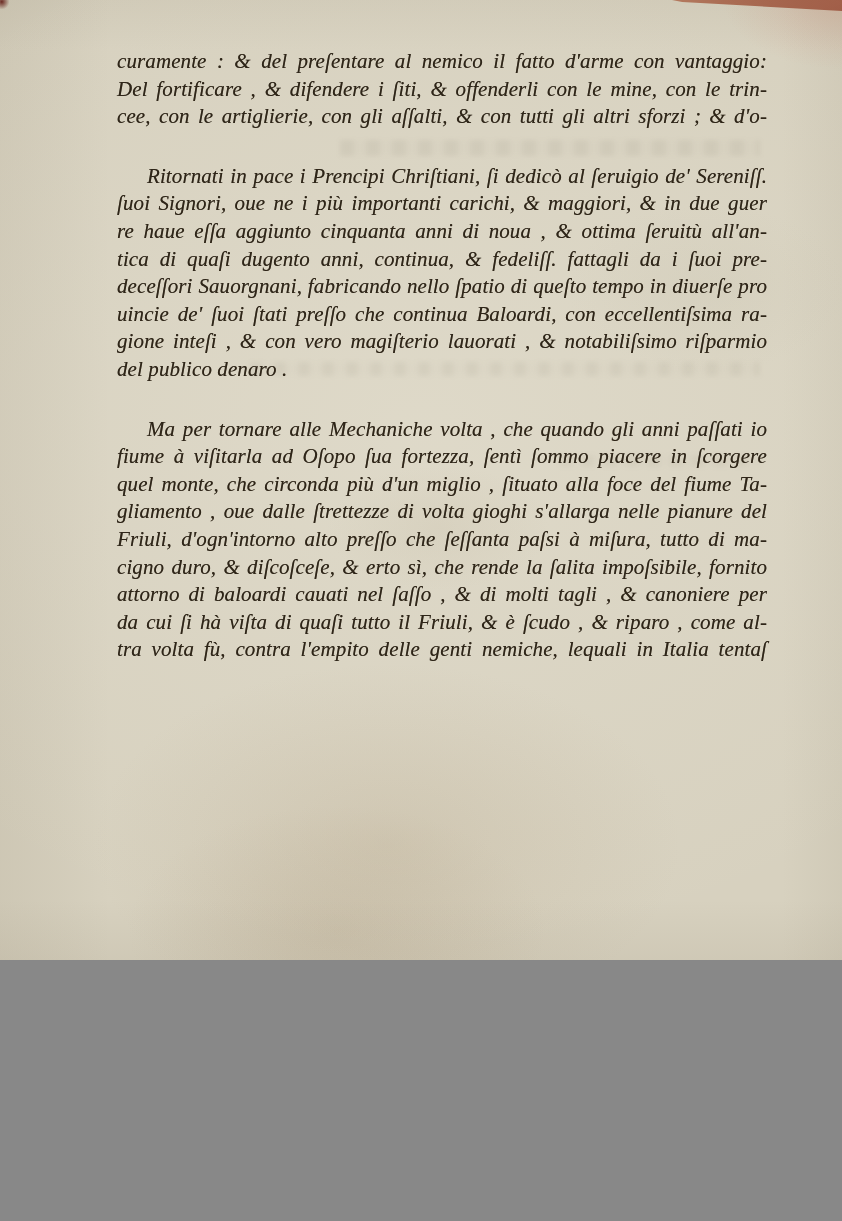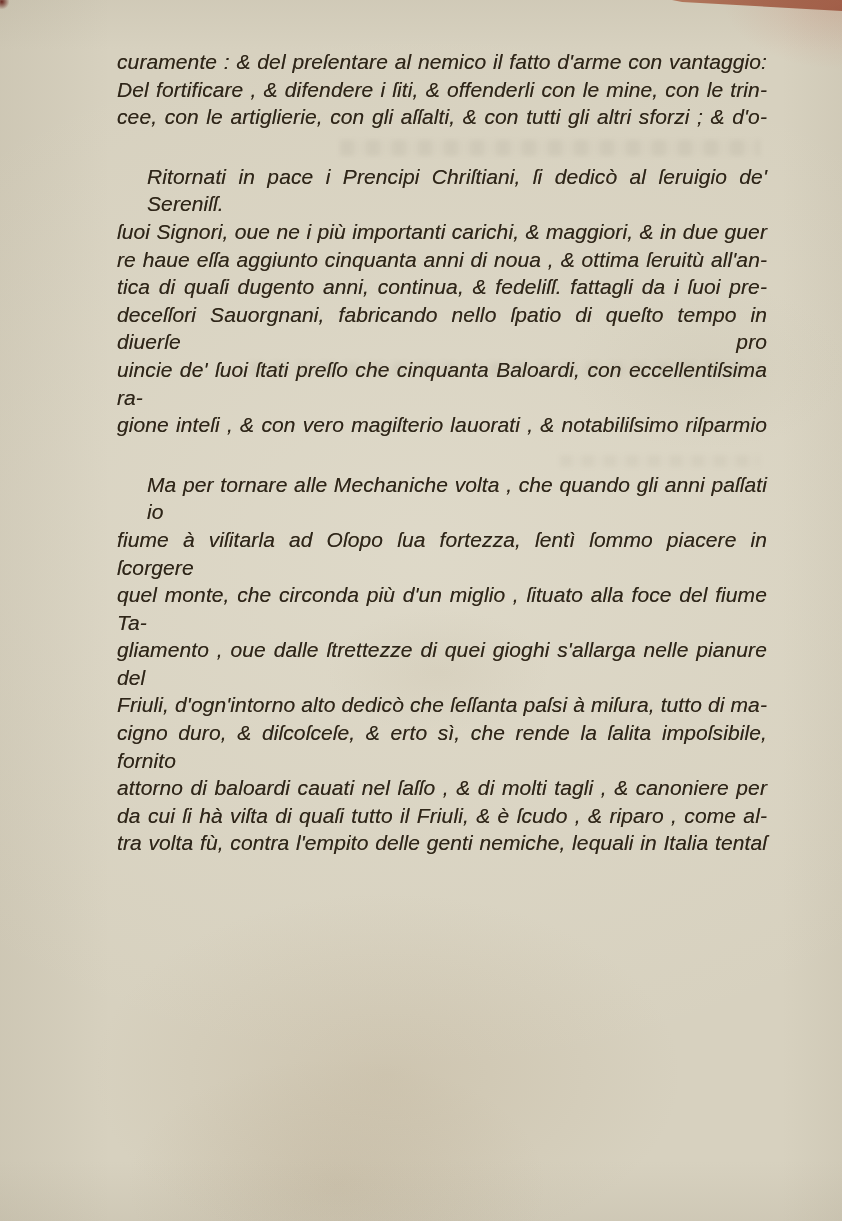--- a/index.html
+++ b/index.html
@@ -1,32 +1,32 @@
 <!DOCTYPE html>
 <html><head>
 <meta charset="utf-8">
 <style>
   html,body{margin:0;padding:0;background:#888;}
   .scan-page{
     position:relative;
-    width:842px;height:1221px;
+    width:842px;height:960px;
     margin:0 auto;
     overflow:hidden;
     background-color:#d7d1bf;
     background-image:
       radial-gradient(ellipse 420px 260px at 46% 88%, rgba(173,153,122,0.22), rgba(173,153,122,0) 70%),
       radial-gradient(ellipse 300px 180px at 40% 97%, rgba(160,140,110,0.18), rgba(160,140,110,0) 70%),
       radial-gradient(ellipse 160px 90px at 52% 55%, rgba(170,155,125,0.10), rgba(170,155,125,0) 70%),
       radial-gradient(ellipse 200px 120px at 84% 30%, rgba(200,195,175,0.25), rgba(200,195,175,0) 70%),
       radial-gradient(ellipse 900px 700px at 50% 45%, rgba(236,232,218,0.35), rgba(236,232,218,0) 75%),
       linear-gradient(to right, rgba(150,140,118,0.14) 0px, rgba(150,140,118,0.07) 60px, rgba(150,140,118,0) 110px),
       linear-gradient(to left, rgba(150,140,118,0.10) 0px, rgba(150,140,118,0) 60px),
       linear-gradient(to bottom, rgba(150,140,118,0.10) 0px, rgba(150,140,118,0) 50px),
       linear-gradient(to top, rgba(150,140,118,0.12) 0px, rgba(150,140,118,0) 60px);
-    font-family:Liberation Sans, sans-serif;
+    font-family:Liberation Serif, serif;
   }
   
   .edge-wedge{
     position:absolute;top:0;right:0;width:170px;height:11px;
     background:linear-gradient(to right,#b47a5f,#94503a);
     clip-path:polygon(0 0,100% 0,100% 100%,6% 18%);
     filter:blur(0.6px);
   }
   .corner-tint{
     position:absolute;top:0;right:0;width:120px;height:70px;
@@ -83,29 +83,30 @@
           <div class="line">curamente : &amp; del preſentare al nemico il fatto d'arme con vantaggio:</div>
           <div class="line">Del fortificare , &amp; difendere i ſiti, &amp; offenderli con le mine, con le trin-</div>
           <div class="line">cee, con le artiglierie, con gli aſſalti, &amp; con tutti gli altri sforzi ; &amp; d'o-</div>
         </div>
         <div class="para">
           <div class="line indent">Ritornati in pace i Prencipi Chriſtiani, ſi dedicò al ſeruigio de' Sereniſſ.</div>
           <div class="line">ſuoi Signori, oue ne i più importanti carichi, &amp; maggiori, &amp; in due guer</div>
           <div class="line">re haue eſſa aggiunto cinquanta anni di noua , &amp; ottima ſeruitù all'an-</div>
           <div class="line">tica di quaſi dugento anni, continua, &amp; fedeliſſ. fattagli da i ſuoi pre-</div>
           <div class="line">deceſſori Sauorgnani, fabricando nello ſpatio di queſto tempo in diuerſe pro</div>
-          <div class="line">uincie de' ſuoi ſtati preſſo che cinquanta Baloardi, con eccellentiſsima ra-</div>
+          <div class="line">uincie de' ſuoi ſtati preſſo che continua Baloardi, con eccellentiſsima ra-</div>
           <div class="line">gione inteſi , &amp; con vero magiſterio lauorati , &amp; notabiliſsimo riſparmio</div>
+          <div class="line short-last">del publico denaro .</div>
         </div>
         <div class="para">
           <div class="line indent">Ma per tornare alle Mechaniche volta , che quando gli anni paſſati io</div>
           <div class="line">fiume à viſitarla ad Oſopo ſua fortezza, ſentì ſommo piacere in ſcorgere</div>
           <div class="line">quel monte, che circonda più d'un miglio , ſituato alla foce del fiume Ta-</div>
-          <div class="line">gliamento , oue dalle ſtrettezze di quei gioghi s'allarga nelle pianure del</div>
-          <div class="line">Friuli, d'ogn'intorno alto dedicò che ſeſſanta paſsi à miſura, tutto di ma-</div>
+          <div class="line">gliamento , oue dalle ſtrettezze di volta gioghi s'allarga nelle pianure del</div>
+          <div class="line">Friuli, d'ogn'intorno alto preſſo che ſeſſanta paſsi à miſura, tutto di ma-</div>
           <div class="line">cigno duro, &amp; diſcoſceſe, &amp; erto sì, che rende la ſalita impoſsibile, fornito</div>
           <div class="line">attorno di baloardi cauati nel ſaſſo , &amp; di molti tagli , &amp; canoniere per</div>
           <div class="line">da cui ſi hà viſta di quaſi tutto il Friuli, &amp; è ſcudo , &amp; riparo , come al-</div>
           <div class="line">tra volta fù, contra l'empito delle genti nemiche, lequali in Italia tentaſ</div>
         </div>
       </div>
 
   </div>
 </div>
 

